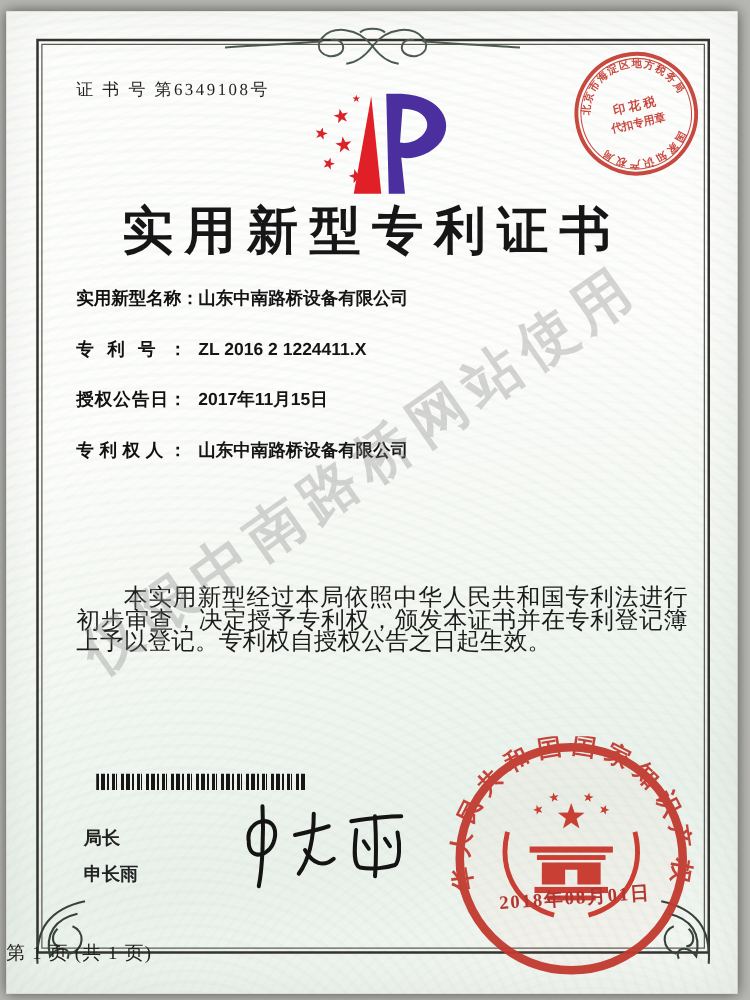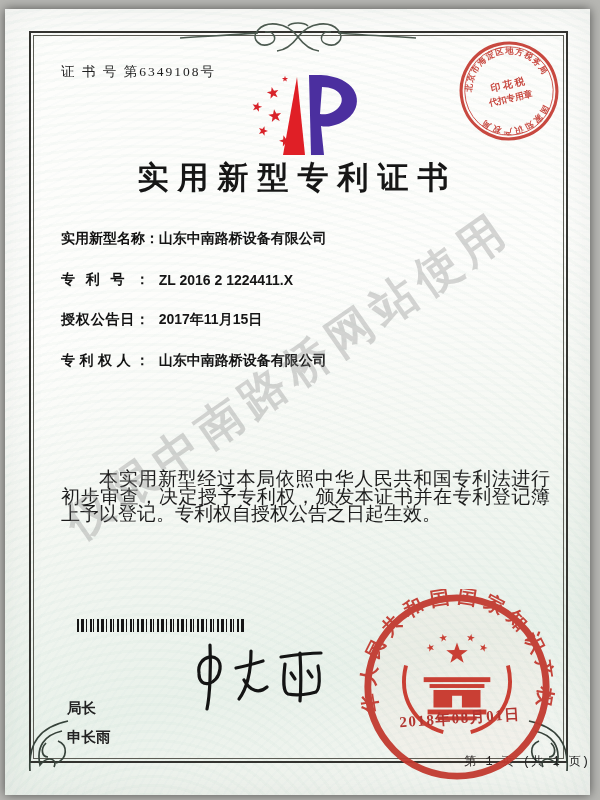--- a/index.html
+++ b/index.html
@@ -21,21 +21,21 @@
 
   .frame { position:absolute; left:24px; right:22px; top:22px; bottom:32px; border:2px solid #33332f; }
   .frame::after { content:""; position:absolute; inset:2px; border:1px solid #5c5c54; }
 
   .cert-no { position:absolute; left:56px; top:54px; font-size:13.5px; letter-spacing:2px; color:#1f1f1f; }
 
   .logo { position:absolute; left:50%; top:60px; transform:translateX(-50%); }
 
   .title {
     position:absolute; left:0; right:0; top:148px; text-align:center;
-    font-size:31px; font-weight:bold; letter-spacing:9px; color:#161616;
+    font-size:41px; font-weight:bold; letter-spacing:9px; color:#161616;
     font-family:"Liberation Serif","DejaVu Serif",serif;
   }
 
   .fields { position:absolute; left:56px; right:38px; top:221px; }
   .field-row { margin-bottom:22.5px; font-size:14px; white-space:nowrap; }
   .flabel {
     display:inline-block; width:6.3em; text-align:justify; text-align-last:justify;
     font-weight:bold; color:#111; vertical-align:bottom;
   }
   .fvalue { font-family:"Liberation Sans","DejaVu Sans",sans-serif; font-weight:bold; color:#151515; margin-left:6px; }
@@ -47,38 +47,38 @@
     position:absolute; left:72px; top:610px; width:168px; height:13px;
     background:repeating-linear-gradient(90deg,
       #161616 0 2px, transparent 2px 4px,
       #161616 4px 7px, transparent 7px 9px,
       #161616 9px 10px, transparent 10px 13px,
       #161616 13px 15px, transparent 15px 16px,
       #161616 16px 17px, transparent 17px 20px);
   }
 
   .officer { position:absolute; left:62px; top:648px; font-family:"Liberation Sans","DejaVu Sans",sans-serif;
-             font-size:14.5px; font-weight:bold; color:#222; line-height:29px;margin-top:37px; }
+             font-size:14.5px; font-weight:bold; color:#222; line-height:29px; }
   .signature { position:absolute; left:168px; top:628px; }
 
   .watermark {
     position:absolute; left:66px; top:488px; white-space:nowrap; z-index:5; pointer-events:none;
     transform:rotate(-35deg); transform-origin:left center;
     font-family:"Liberation Sans","DejaVu Sans",sans-serif;
     font-size:46px; font-weight:bold; letter-spacing:7px; color:rgba(135,135,135,.34);
   }
 
   .seal { position:absolute; left:354px; top:580px; z-index:7; opacity:.95; }
   .seal-date {
     position:absolute; left:352px; top:700px; width:206px; text-align:center; z-index:8;
     transform:rotate(-4deg); color:#b23530; font-weight:bold; font-size:15px; letter-spacing:1.5px;
   }
   .tax-stamp { position:absolute; left:452px; top:30px; transform:rotate(-13deg); opacity:.92; }
 
-  .footer { position:absolute; left:0; right:0; top:744px; text-align:right; font-size:12px; color:#222; letter-spacing:1px;font-family:Liberation Mono, monospace; }
+  .footer { position:absolute; left:0; right:0; top:744px; text-align:left; font-size:15px; color:#222; letter-spacing:1px; }
 
   .orn-top { position:absolute; left:50%; top:8px; transform:translateX(-50%); }
   .orn-bl { position:absolute; left:13px; bottom:20px; }
   .orn-br { position:absolute; right:11px; bottom:20px; transform:scaleX(-1); }
 
   text { font-family:"Liberation Serif","DejaVu Serif",serif; }
 </style>
 </head>
 <body>
 

